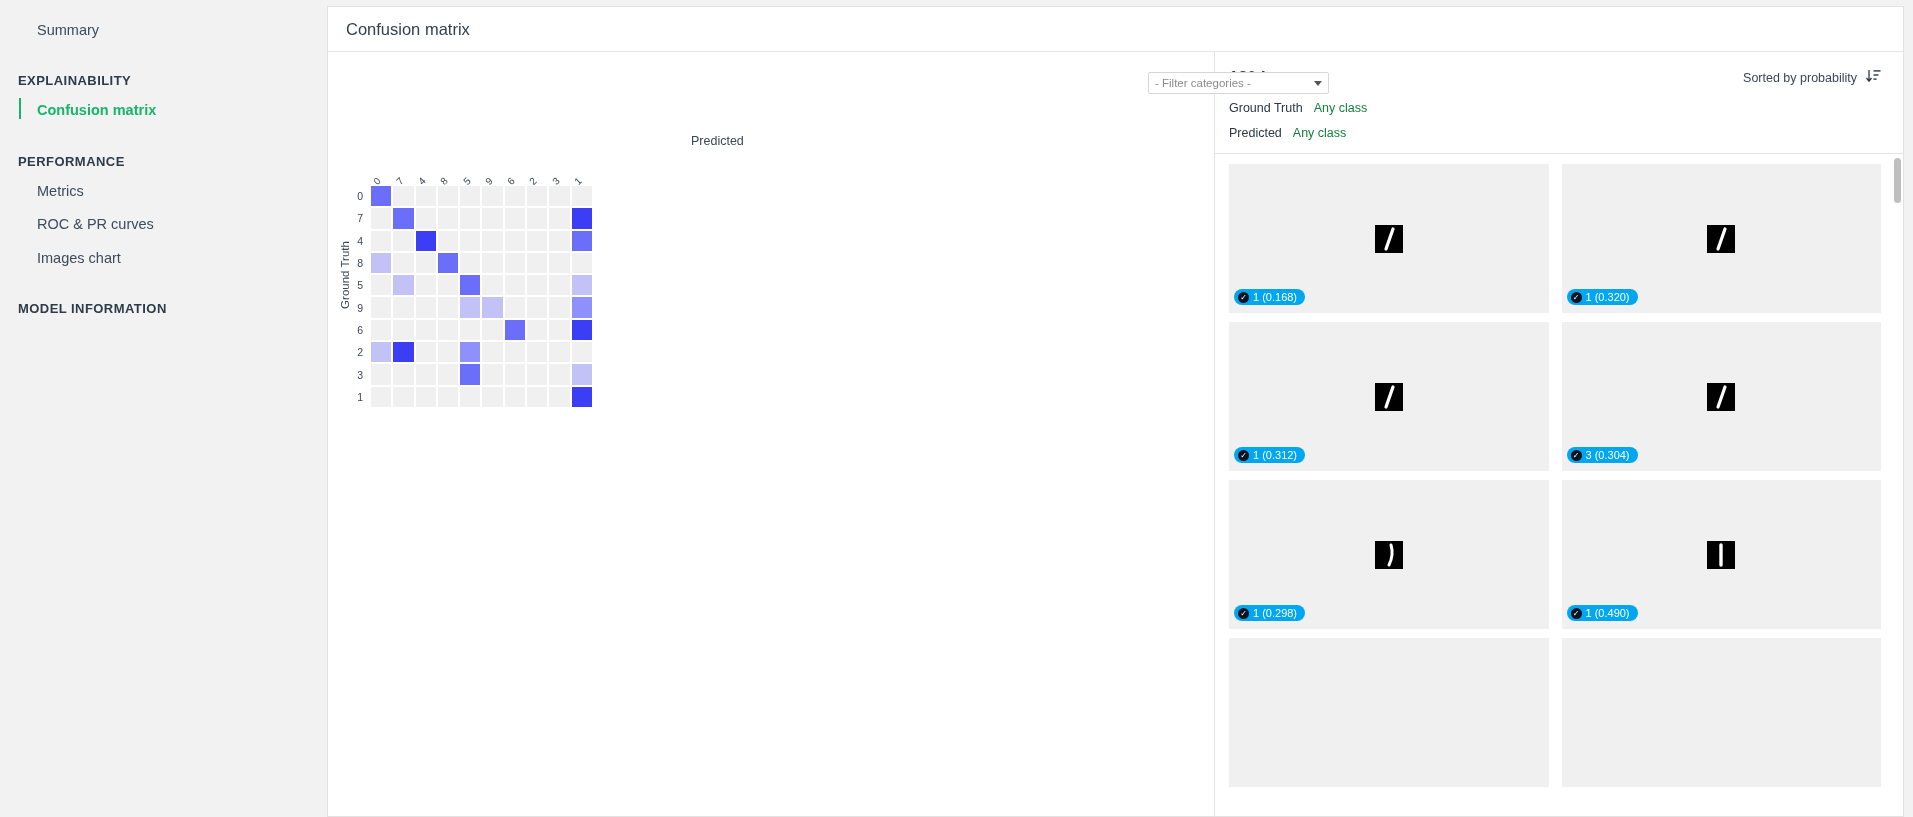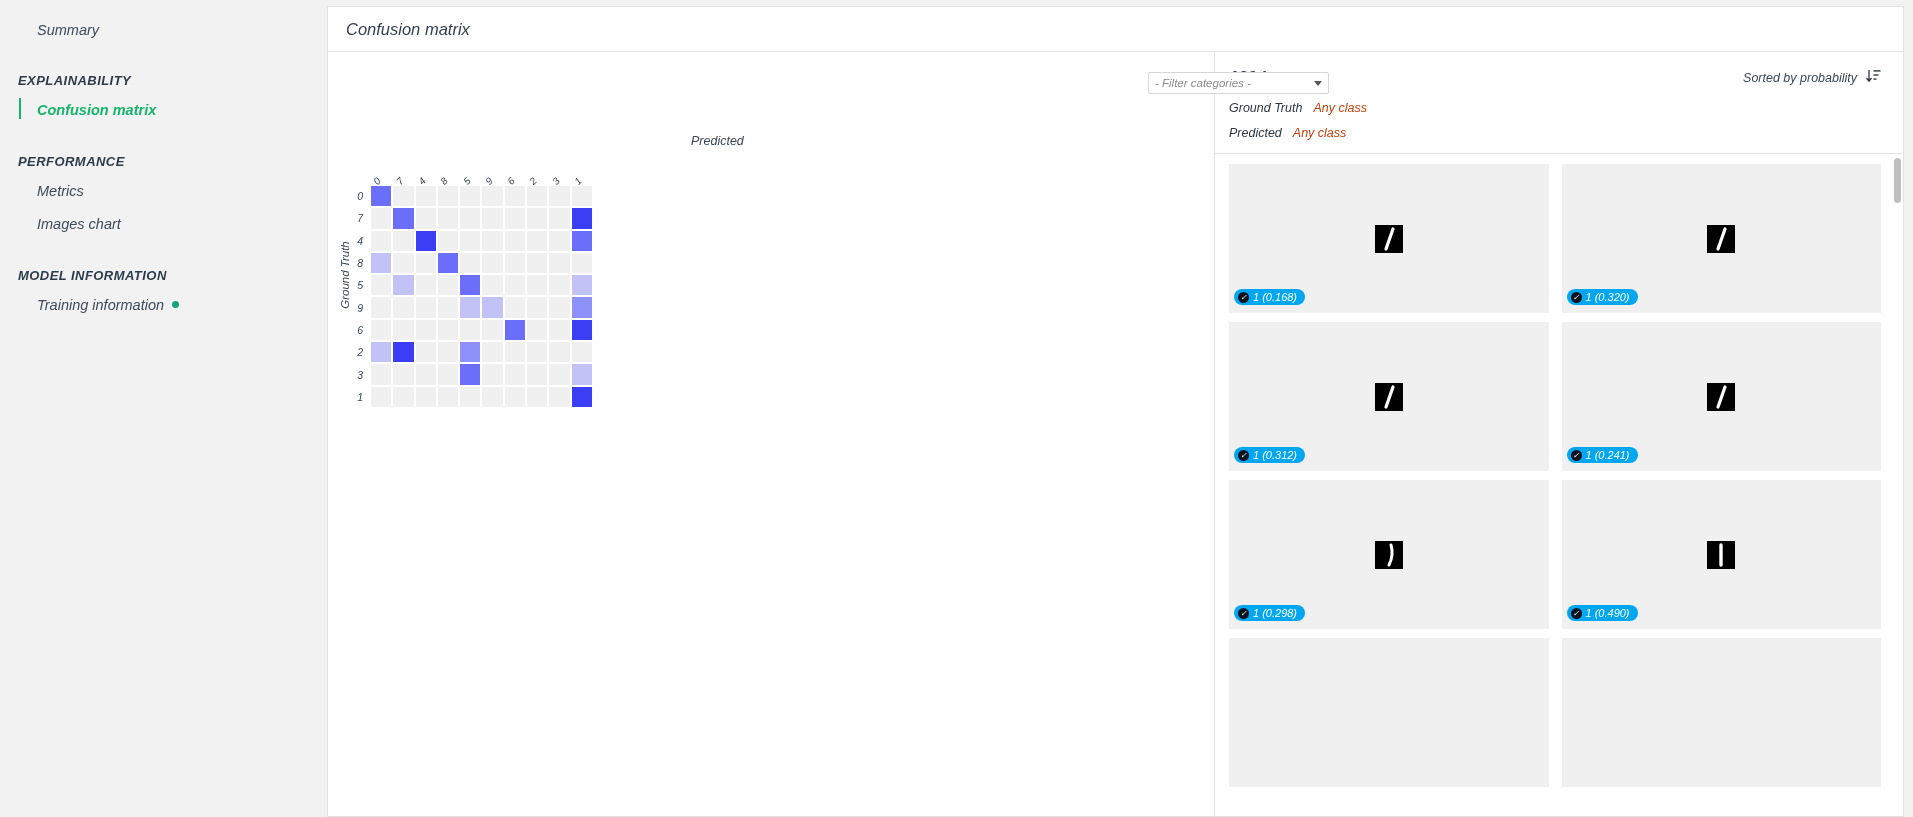--- a/index.html
+++ b/index.html
@@ -2,21 +2,21 @@
 <html><head>
 <meta charset="utf-8">
 <style>
   * { box-sizing: border-box; margin: 0; padding: 0; }
   html, body {
     width: 1913px; height: 817px;
     font-family: "Liberation Sans", sans-serif;
     background: #f2f2f2;
     overflow: hidden;
   }
-  .app { display: flex; width: 1913px; height: 817px; font-style: italic; }
+  .app { display: flex; width: 1913px; height: 817px; }
 
   
   .sidebar {
     width: 327px; min-width: 327px; height: 817px;
     background: #f2f2f2;
     padding-top: 14px;
     position: relative;
   }
   .nav-link {
     font-size: 14.5px; color: #3d4b5c;
@@ -119,21 +119,21 @@
   .img-count { font-size: 16.5px; font-weight: bold; color: #2c3744; }
   .sorted-by {
     margin-left: auto; display: flex; align-items: center; gap: 9px;
     font-size: 12.5px; color: #3b4654; cursor: pointer;
   }
   .filter-row {
     margin-top: 14px; font-size: 12.5px; color: #2c3744;
     display: flex; align-items: center; gap: 11px;
   }
   .filter-row + .filter-row { margin-top: 11px; }
-  .filter-row .v { color: #c2410c; }
+  .filter-row .v { color: #15803d; }
   .img-scroll {
     margin-top: 13px; flex: 1; min-height: 0; position: relative;
     border-top: 1px solid #e4e4e4; overflow: hidden;
   }
   .img-grid {
     display: grid; grid-template-columns: 1fr 1fr;
     gap: 9px 13px; padding: 10px 22px 0 14px;
   }
   .img-card {
     background: #f0f0f0; height: 149px; position: relative;
@@ -167,23 +167,23 @@
 <body>
 
 <div class="app">
 
   <nav class="sidebar" id="sidebar">
       <div class="nav-link">Summary</div>
       <div class="nav-section">EXPLAINABILITY</div>
       <div class="nav-link active">Confusion matrix</div>
       <div class="nav-section">PERFORMANCE</div>
       <div class="nav-link">Metrics</div>
+      <div class="nav-link">ROC &amp; PR curves</div>
       <div class="nav-link">Images chart</div>
       <div class="nav-section">MODEL INFORMATION</div>
-      <div class="nav-link">Training information<span class="nav-dot"></span></div>
     </nav>
 
   <div class="main">
     <div class="panel">
       <div class="panel-title">Confusion matrix</div>
 
       <div class="panel-body">
 
         <div class="matrix-pane">
           <div class="filter-select">
@@ -424,21 +424,21 @@
                   </div>
                 </div>
                 <div class="img-card">
                   <div class="digit">
                     <svg width="28" height="28" viewBox="0 0 28 28">
                       <path d="M18 4 L11 24" stroke="#fff" stroke-width="3.2" stroke-linecap="round"></path>
                     </svg>
                   </div>
                   <div class="badge">
                     <span class="chk">✓</span>
-                    <span>1 (0.241)</span>
+                    <span>3 (0.304)</span>
                   </div>
                 </div>
                 <div class="img-card">
                   <div class="digit">
                     <svg width="28" height="28" viewBox="0 0 28 28">
                       <path d="M16 4 Q19 14 14 24" stroke="#fff" stroke-width="3" stroke-linecap="round" fill="none"></path>
                     </svg>
                   </div>
                   <div class="badge">
                     <span class="chk">✓</span>

